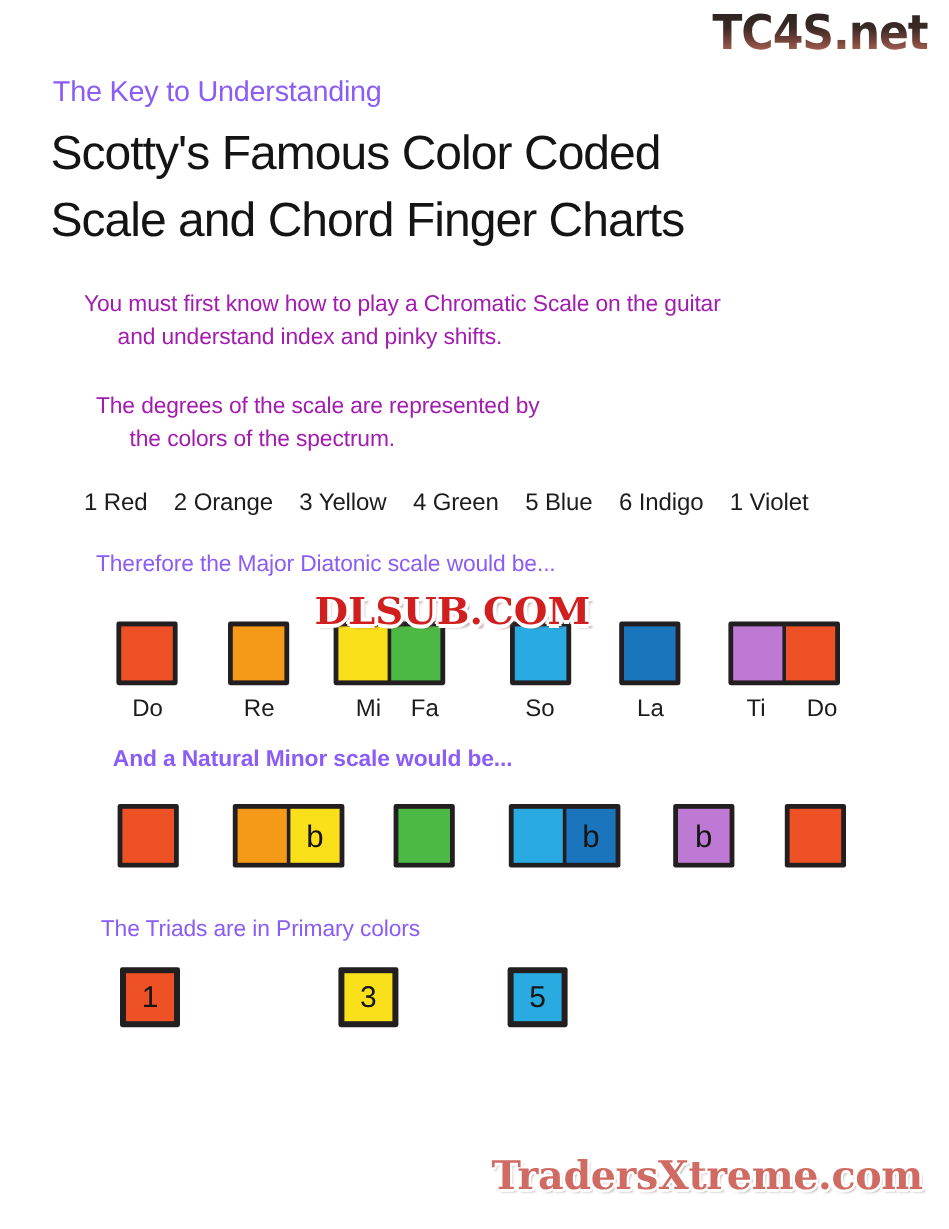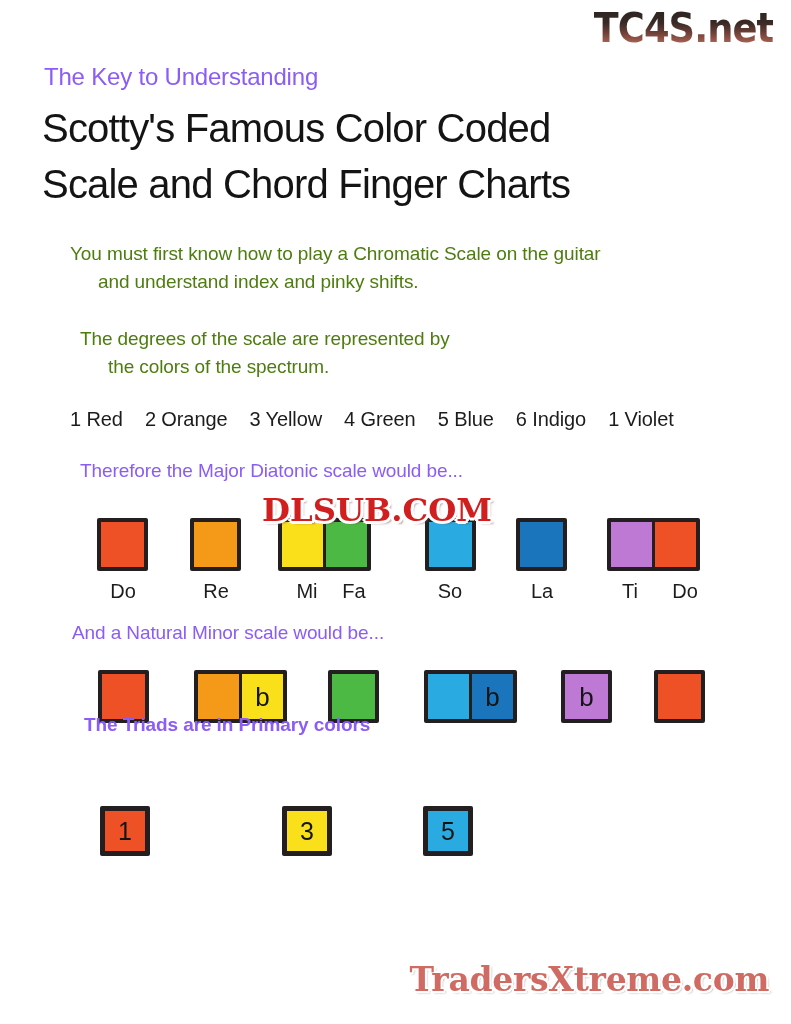--- a/index.html
+++ b/index.html
@@ -56,21 +56,21 @@
     font-weight: normal;
     letter-spacing: -0.8px;
     color: #141414;
   }
 
   
   .para {
     position: absolute;
     font-size: 19px;
     line-height: 28px;
-    color: #4d7c0f;
+    color: #a21caf;
     letter-spacing: -0.1px;
   }
   .para .ind { display: block; padding-left: 28px; }
 
   #para-1 { left: 70px; top: 240px; }
   #para-2 { left: 80px; top: 325px; }
 
   
   .legend {
     position: absolute;
@@ -85,22 +85,22 @@
   .legend .entry:last-child { margin-right: 0; }
 
   
   .caption {
     position: absolute;
     font-size: 19px;
     letter-spacing: -0.1px;
     color: #8b5cf6;
   }
   #cap-major { left: 80px; top: 460px; }
-  #cap-minor { left: 72px; top: 622px; }
-  #cap-triad { left: 84px; top: 714px; font-weight: bold; }
+  #cap-minor { left: 94px; top: 622px; font-weight: bold; }
+  #cap-triad { left: 84px; top: 764px; }
 
   
   .sq-row { position: absolute; }
   .group {
     position: absolute;
     background: #231f20;
     border-radius: 2px;
     display: flex;
     padding: 4px;
     box-sizing: border-box;

